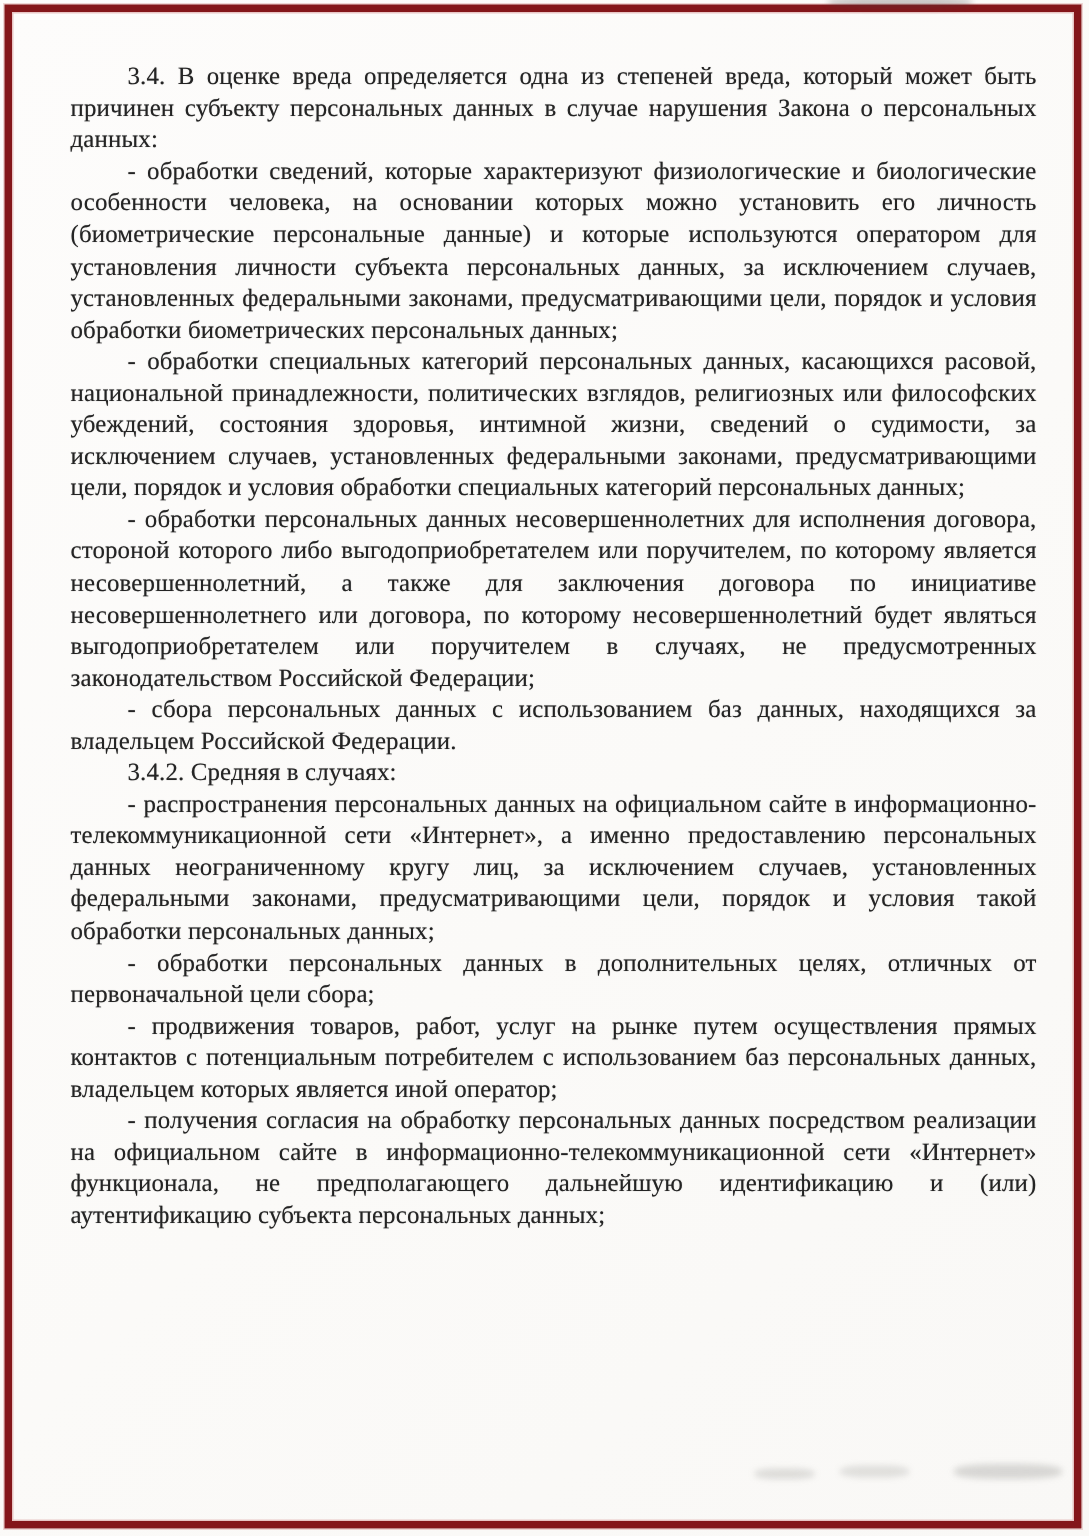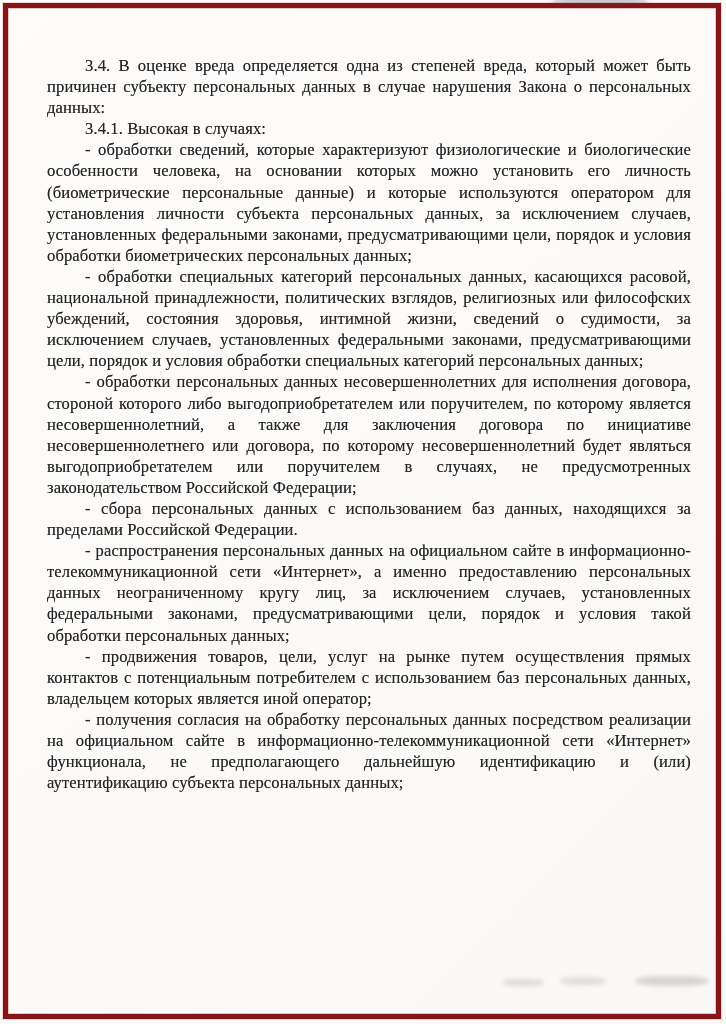--- a/index.html
+++ b/index.html
@@ -22,21 +22,21 @@
     right: 5px;
     bottom: 5px;
     border: 5px solid #84161a;
     box-shadow: inset 0 0 0 1px rgba(196, 98, 98, 0.35),
                 0 0 0 1px rgba(196, 98, 98, 0.25);
     pointer-events: none;
   }
   .textblock {
     position: absolute;
     left: 47px;
-    top: 55px;
+    top: 40px;
     width: 644px;
     color: #242424;
     font-size: 16.6px;
     line-height: 21.1px;
     letter-spacing: 0.1px;
     text-shadow: 0 0 0.6px rgba(45, 45, 45, 0.55);
   }
   .para {
     margin: 0;
     text-indent: 38px;
@@ -72,27 +72,28 @@
 <body>
 
 <div class="page">
 
   <div class="frame"></div>
 
   <div class="smudge smudge-top"></div>
 
   <div class="textblock">
     <p class="para">3.4. В оценке вреда определяется одна из степеней вреда, который может быть причинен субъекту персональных данных в случае нарушения Закона о персональных данных:</p>
-    <p class="para">3.4.1. Высокая в случаях:</p>
     <p class="para">- обработки сведений, которые характеризуют физиологические и биологические особенности человека, на основании которых можно установить его личность (биометрические персональные данные) и которые используются оператором для установления личности субъекта персональных данных, за исключением случаев, установленных федеральными законами, предусматривающими цели, порядок и условия обработки биометрических персональных данных;</p>
     <p class="para">- обработки специальных категорий персональных данных, касающихся расовой, национальной принадлежности, политических взглядов, религиозных или философских убеждений, состояния здоровья, интимной жизни, сведений о судимости, за исключением случаев, установленных федеральными законами, предусматривающими цели, порядок и условия обработки специальных категорий персональных данных;</p>
     <p class="para">- обработки персональных данных несовершеннолетних для исполнения договора, стороной которого либо выгодоприобретателем или поручителем, по которому является несовершеннолетний, а также для заключения договора по инициативе несовершеннолетнего или договора, по которому несовершеннолетний будет являться выгодоприобретателем или поручителем в случаях, не предусмотренных законодательством Российской Федерации;</p>
-    <p class="para">- сбора персональных данных с использованием баз данных, находящихся за пределами Российской Федерации.</p>
+    <p class="para">- сбора персональных данных с использованием баз данных, находящихся за владельцем Российской Федерации.</p>
+    <p class="para">3.4.2. Средняя в случаях:</p>
     <p class="para">- распространения персональных данных на официальном сайте в информационно-телекоммуникационной сети «Интернет», а именно предоставлению персональных данных неограниченному кругу лиц, за исключением случаев, установленных федеральными законами, предусматривающими цели, порядок и условия такой обработки персональных данных;</p>
-    <p class="para">- продвижения товаров, цели, услуг на рынке путем осуществления прямых контактов с потенциальным потребителем с использованием баз персональных данных, владельцем которых является иной оператор;</p>
+    <p class="para">- обработки персональных данных в дополнительных целях, отличных от первоначальной цели сбора;</p>
+    <p class="para">- продвижения товаров, работ, услуг на рынке путем осуществления прямых контактов с потенциальным потребителем с использованием баз персональных данных, владельцем которых является иной оператор;</p>
     <p class="para">- получения согласия на обработку персональных данных посредством реализации на официальном сайте в информационно-телекоммуникационной сети «Интернет» функционала, не предполагающего дальнейшую идентификацию и (или) аутентификацию субъекта персональных данных;</p>
   </div>
 
   <div class="smudge smudge-bottom-1"></div>
   <div class="smudge smudge-bottom-2"></div>
   <div class="smudge smudge-bottom-3"></div>
 
 </div>
 
 </body></html>

